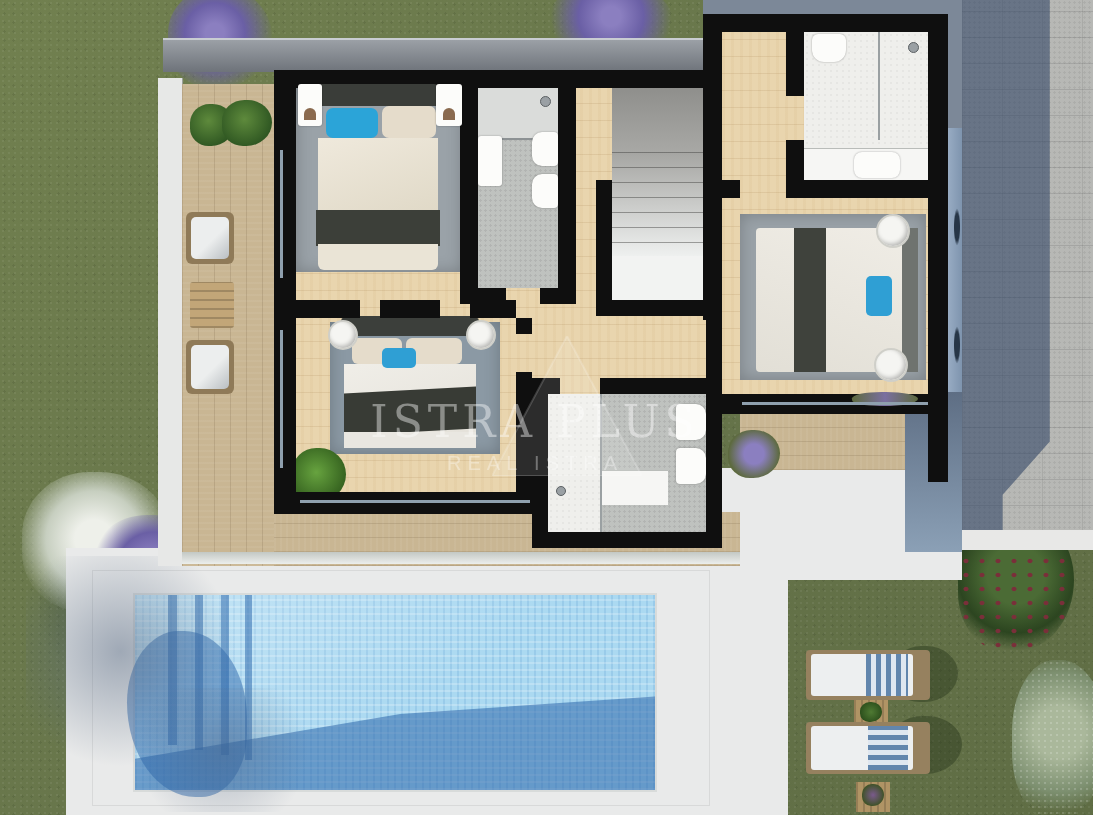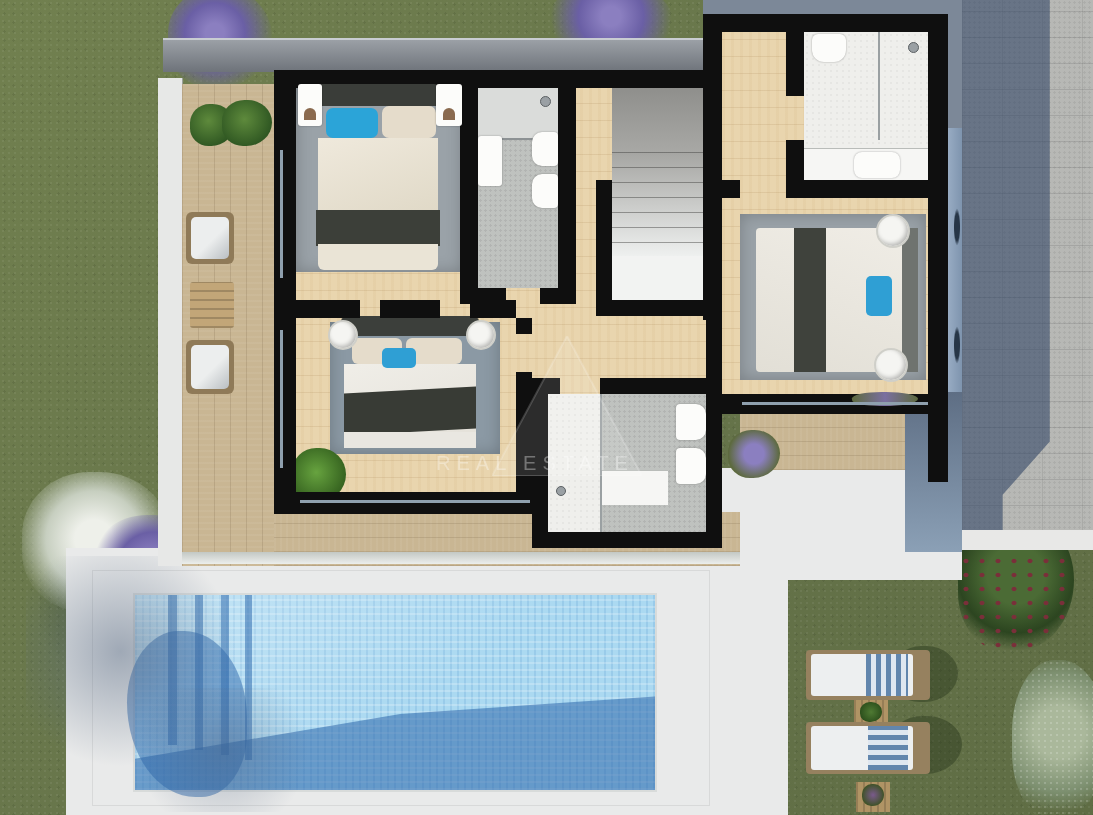--- a/index.html
+++ b/index.html
@@ -223,15 +223,16 @@
     <div class="abs" style="left:5px;top:4px;width:102px;height:44px;background:#edeff0;border-radius:3px;"></div>
     <div class="abs" style="left:62px;top:4px;width:40px;height:44px;background:repeating-linear-gradient(0deg,#6286ad 0 5px,#dfe7f0 5px 10px);"></div>
   </div>
   <div class="abs" style="left:856px;top:782px;width:34px;height:30px;z-index:5;background-color:#b09465;background-image:repeating-linear-gradient(90deg, rgba(0,0,0,0.15) 0 2px, transparent 2px 7px);">
     <div class="abs blob" style="left:6px;top:2px;width:22px;height:22px;background:radial-gradient(circle,#7a5a8c,#3c5222 75%);"></div>
   </div>
 
   <svg class="abs" style="left:492px;top:336px;z-index:50;" width="150" height="140" viewBox="0 0 150 140">
     <polygon points="75,0 150,140 0,140" fill="rgba(255,255,255,0.12)" stroke="rgba(255,255,255,0.18)" stroke-width="2"></polygon>
   </svg>
-  <div class="abs wm" style="left:265px;top:452px;width:540px;z-index:51;font-size:20px;letter-spacing:6px;color:rgba(255,255,255,0.34);font-family:'Liberation Sans',sans-serif;">REAL ESTATE</div>
+  <div class="abs wm" style="left:265px;top:396px;width:540px;z-index:51;font-size:44px;letter-spacing:5px;">ISTRA PLUS</div>
+  <div class="abs wm" style="left:265px;top:452px;width:540px;z-index:51;font-size:20px;letter-spacing:6px;color:rgba(255,255,255,0.34);font-family:'Liberation Sans',sans-serif;">REAL ISTRA</div>
 
 </div>
 
 </body></html>

